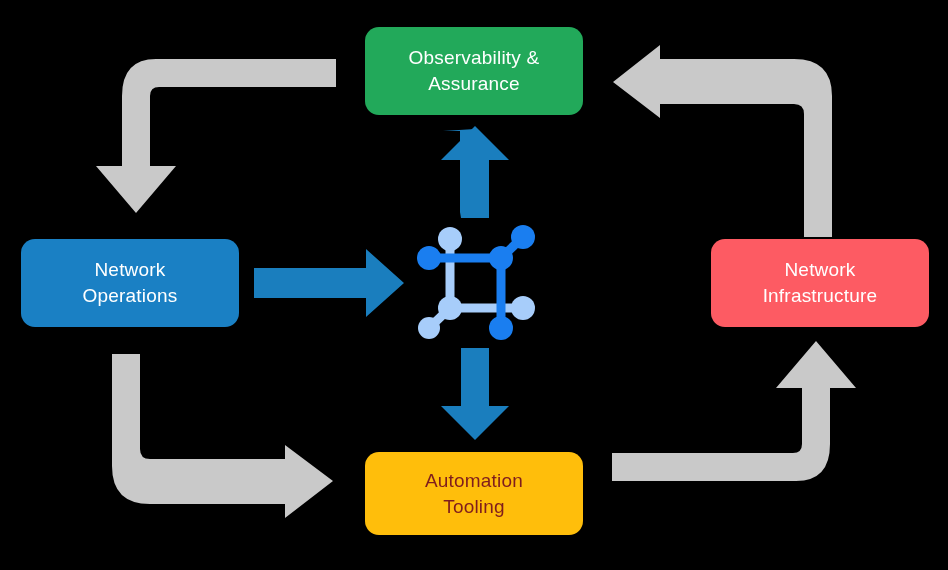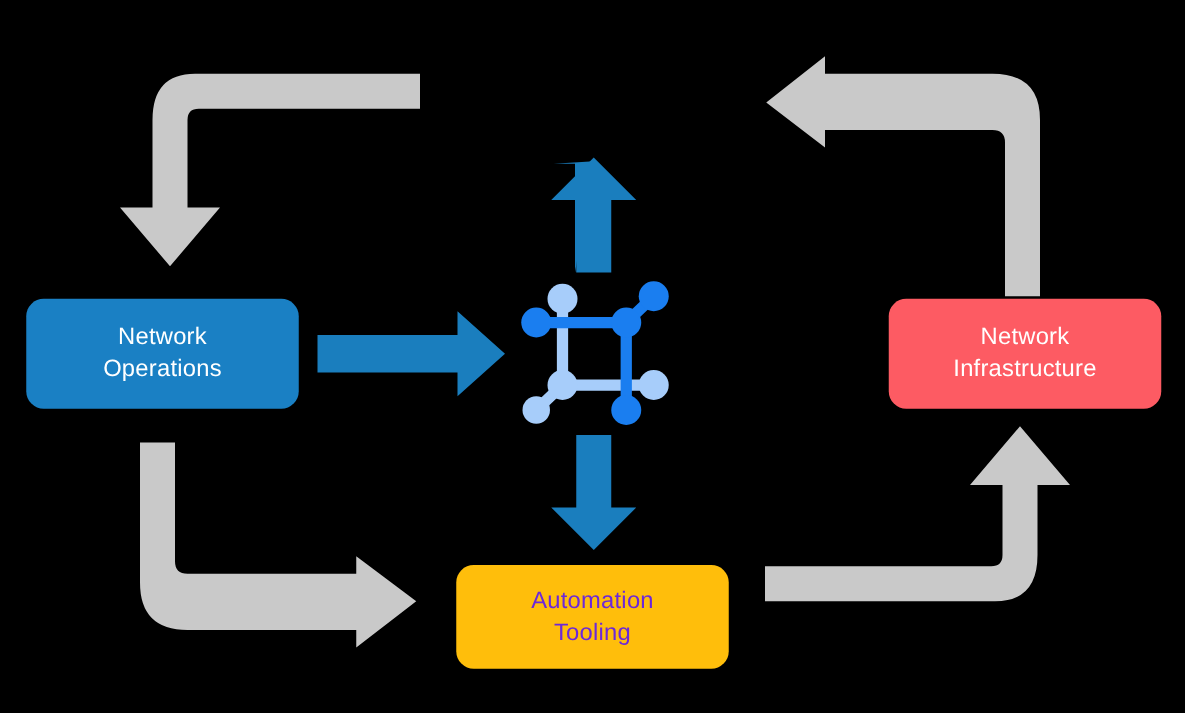--- a/index.html
+++ b/index.html
@@ -163,29 +163,33 @@
     </g>
 
     <g fill="#1a7ef0">
       <circle cx="14" cy="36" r="12"></circle>
       <circle cx="86" cy="36" r="12"></circle>
       <circle cx="108" cy="15" r="12"></circle>
       <circle cx="86" cy="106" r="12"></circle>
     </g>
   </svg>
 
+  <div class="node-box" id="box-observability" style="background: rgb(34, 169, 90); color: rgb(255, 255, 255);">
+    <span class="node-label">Observability &amp;
+Assurance</span>
+  </div>
 
   <div class="node-box" id="box-network-operations" style="background: rgb(26, 128, 196); color: rgb(255, 255, 255);">
     <span class="node-label">Network
 Operations</span>
   </div>
 
   <div class="node-box" id="box-network-infrastructure" style="background: rgb(253, 91, 99); color: rgb(255, 255, 255);">
     <span class="node-label">Network
 Infrastructure</span>
   </div>
 
-  <div class="node-box" id="box-automation-tooling" style="background: rgb(255, 190, 11); color: #6d28d9;">
+  <div class="node-box" id="box-automation-tooling" style="background: rgb(255, 190, 11); color: #7f1d1d;">
     <span class="node-label">Automation
 Tooling</span>
   </div>
 
 </div>
 
 </body></html>

